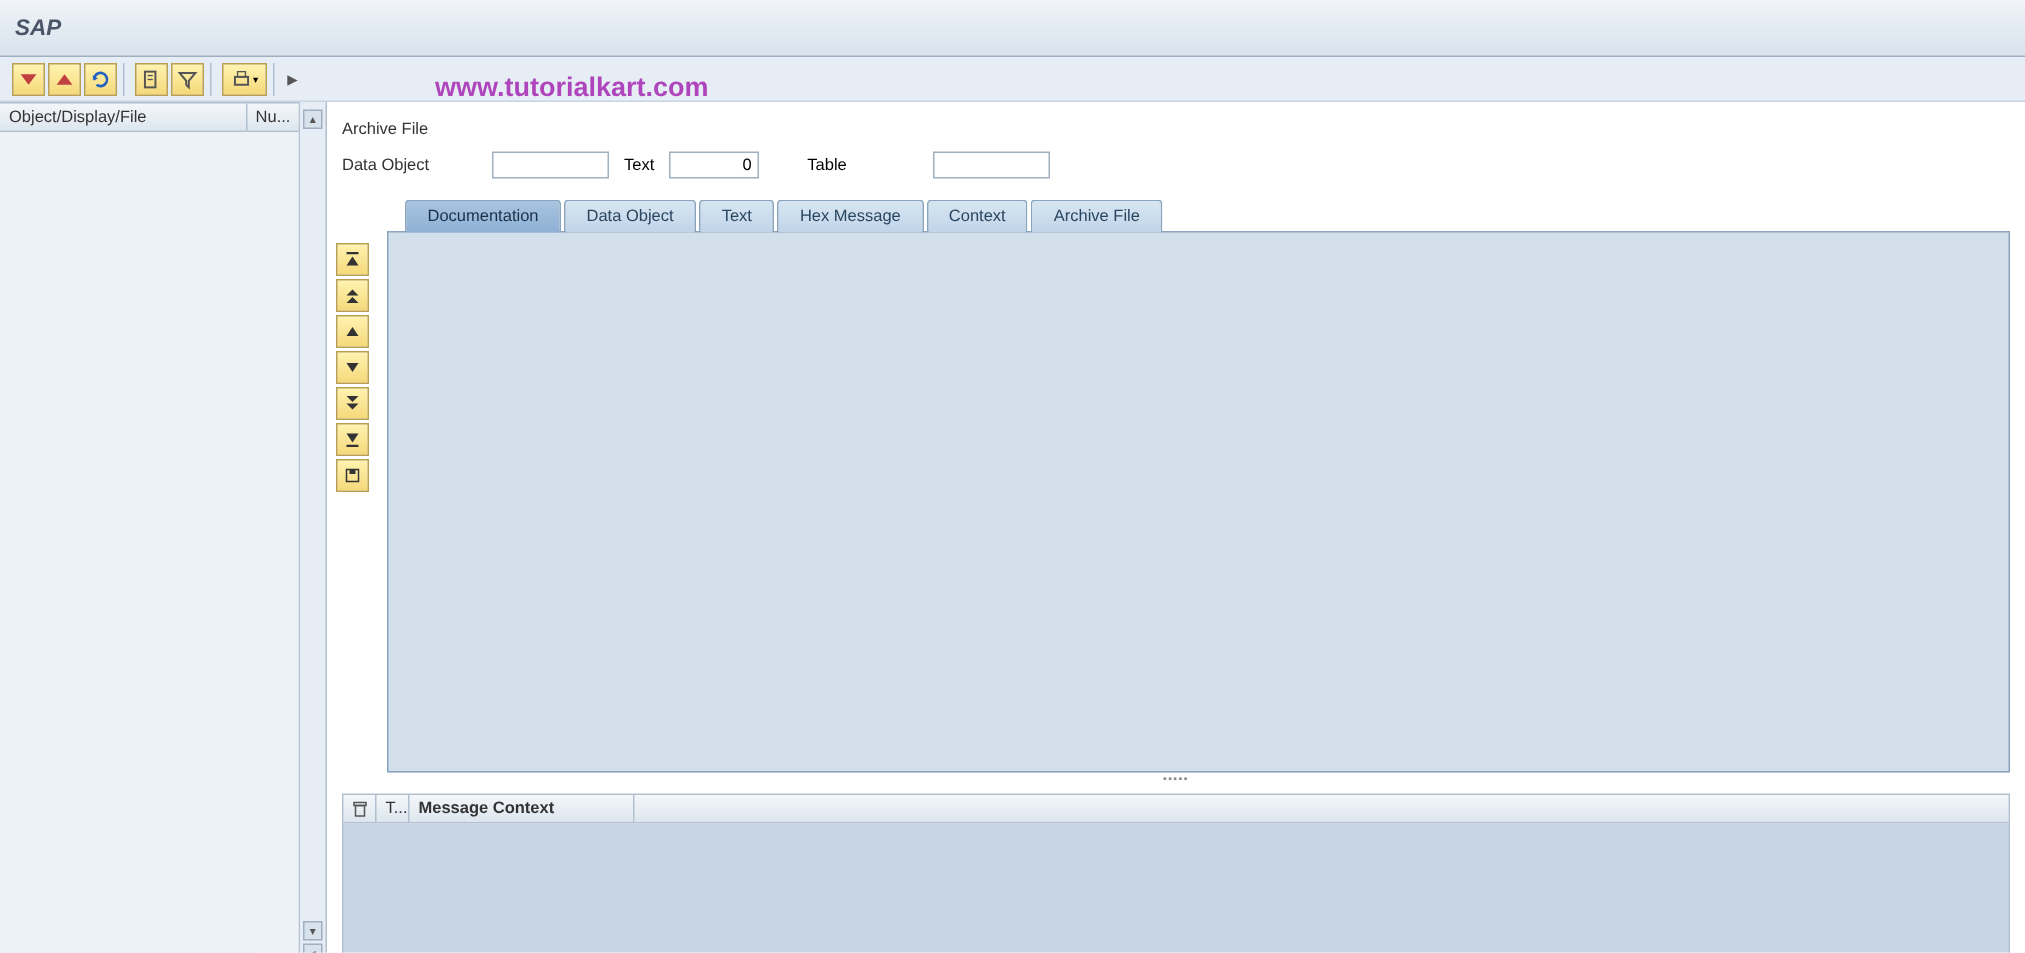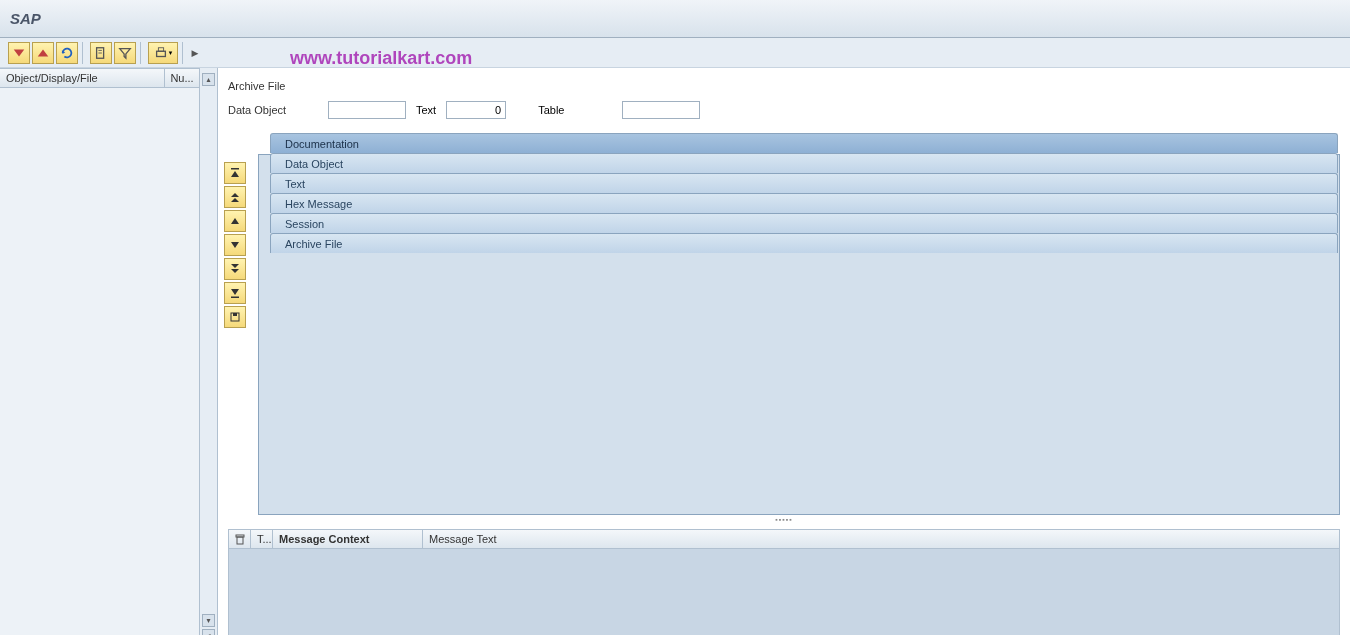--- a/index.html
+++ b/index.html
@@ -36,21 +36,21 @@
 .field-input { height: 18px; border: 1px solid #a0b0c0; background: #fff; padding: 0 4px; }
 
 .watermark { position:absolute; top: 48px; left: 290px; color: #a21caf; font-size: 18px; font-weight: bold; opacity: 0.8; pointer-events:none; z-index: 50; }
 
 .content-row { display:flex; flex:1; padding: 10px 10px 0 6px; gap: 6px; min-height:0;}
 .nav-btns { width: 28px; display:flex; flex-direction:column; gap:2px; padding-top:30px;}
 .nav-btn { width: 22px; height: 22px; background: linear-gradient(to bottom, #fff3b0, #f5d97a); border: 1px solid #b8a050; display:flex; align-items:center; justify-content:center; cursor:pointer; }
 .nav-btn svg { width:12px; height:12px; }
 
 .tab-area { flex:1; display:flex; flex-direction:column; min-height:0; }
-.tabs { display:flex; height:22px; padding-left:12px;flex-direction:column; }
+.tabs { display:flex; height:22px; padding-left:12px; }
 .tab { padding: 4px 14px 3px 14px; background: linear-gradient(to bottom,#d8e6f2,#c0d4e8); border: 1px solid #8aa4be; border-bottom:none; margin-right: 2px; color:#2a4560; cursor:pointer; border-radius: 3px 3px 0 0; position:relative; top:1px;}
 .tab.active { background: linear-gradient(to bottom,#a8c4e0,#8eb0d4); color:#1a2f48; z-index:2;}
 .tab-content { flex:1; background: #d3e0ec; border: 1px solid #8aa4be; margin-top:0; min-height:300px; }
 
 .bottom-splitter { height: 8px; display:flex; align-items:center; justify-content:center; }
 .bottom-splitter .dots { color:#888; font-size:7px; letter-spacing:1px;}
 
 .msg-area { height: 120px; padding: 6px 10px 0 10px; }
 .msg-toolbar { display:flex; height:20px; background: linear-gradient(to bottom,#f4f7fa,#dde6ee); border:1px solid #b0c0d0; }
 .msg-btn { width: 22px; height:18px; border-right:1px solid #b0c0d0; display:flex; align-items:center; justify-content:center; cursor:pointer;}
@@ -185,41 +185,40 @@
             </svg>
           </div>
       </div>
 
       <div class="tab-area">
         <div class="tabs">
           <div class="tab active">Documentation</div>
           <div class="tab">Data Object</div>
           <div class="tab">Text</div>
           <div class="tab">Hex Message</div>
-          <div class="tab">Session</div>
+          <div class="tab">Context</div>
           <div class="tab">Archive File</div>
         </div>
         <div class="tab-content"></div>
       </div>
     </div>
 
     <div class="bottom-splitter">
         <span class="dots">▪▪▪▪▪</span>
       </div>
 
     <div class="msg-area">
       <div class="msg-toolbar">
         <div class="msg-btn">
             <svg width="12" height="12" viewBox="0 0 12 12">
               <rect x="3" y="4" width="6" height="7" fill="none" stroke="#555"></rect>
               <rect x="2" y="2" width="8" height="2" fill="none" stroke="#555"></rect>
             </svg>
           </div>
         <div class="msg-col t">T...</div>
         <div class="msg-col ctx">Message Context</div>
-        <div class="msg-col txt">Message Text</div>
       </div>
       <div class="msg-body"></div>
     </div>
   </div>
 </div>
 
 <div class="watermark">www.tutorialkart.com</div>
 
 </body></html>

